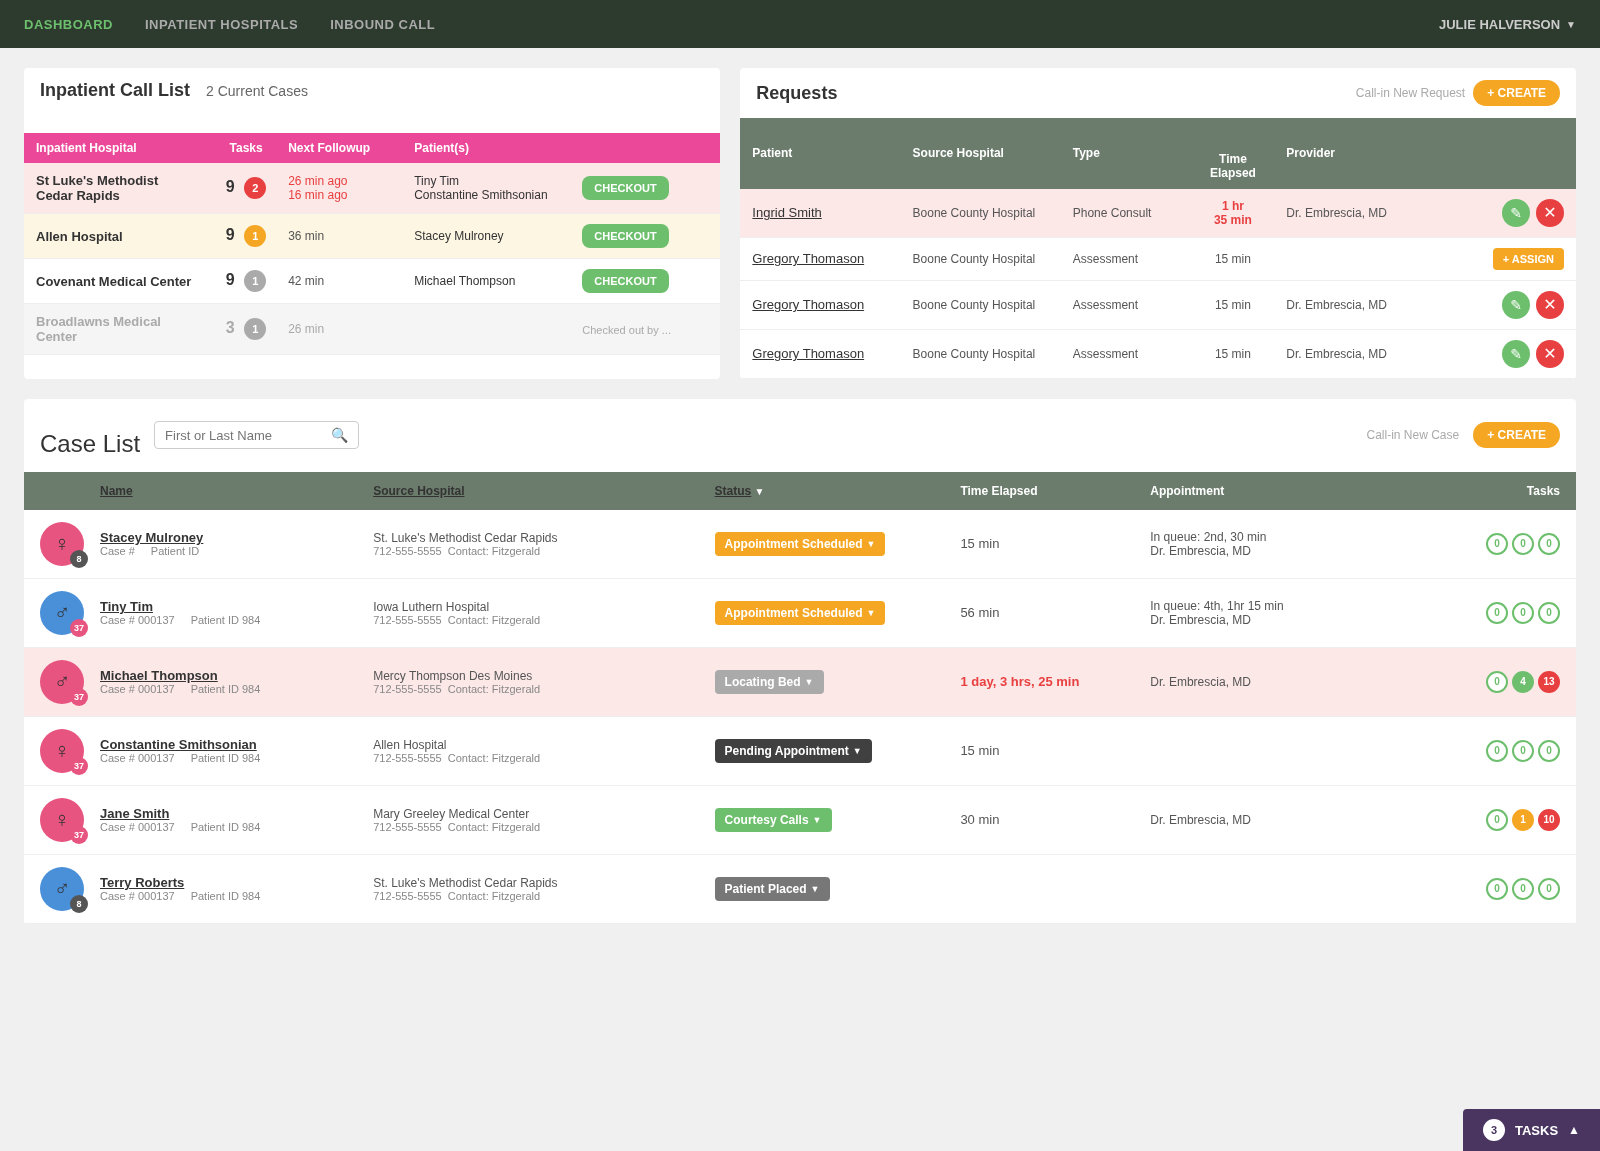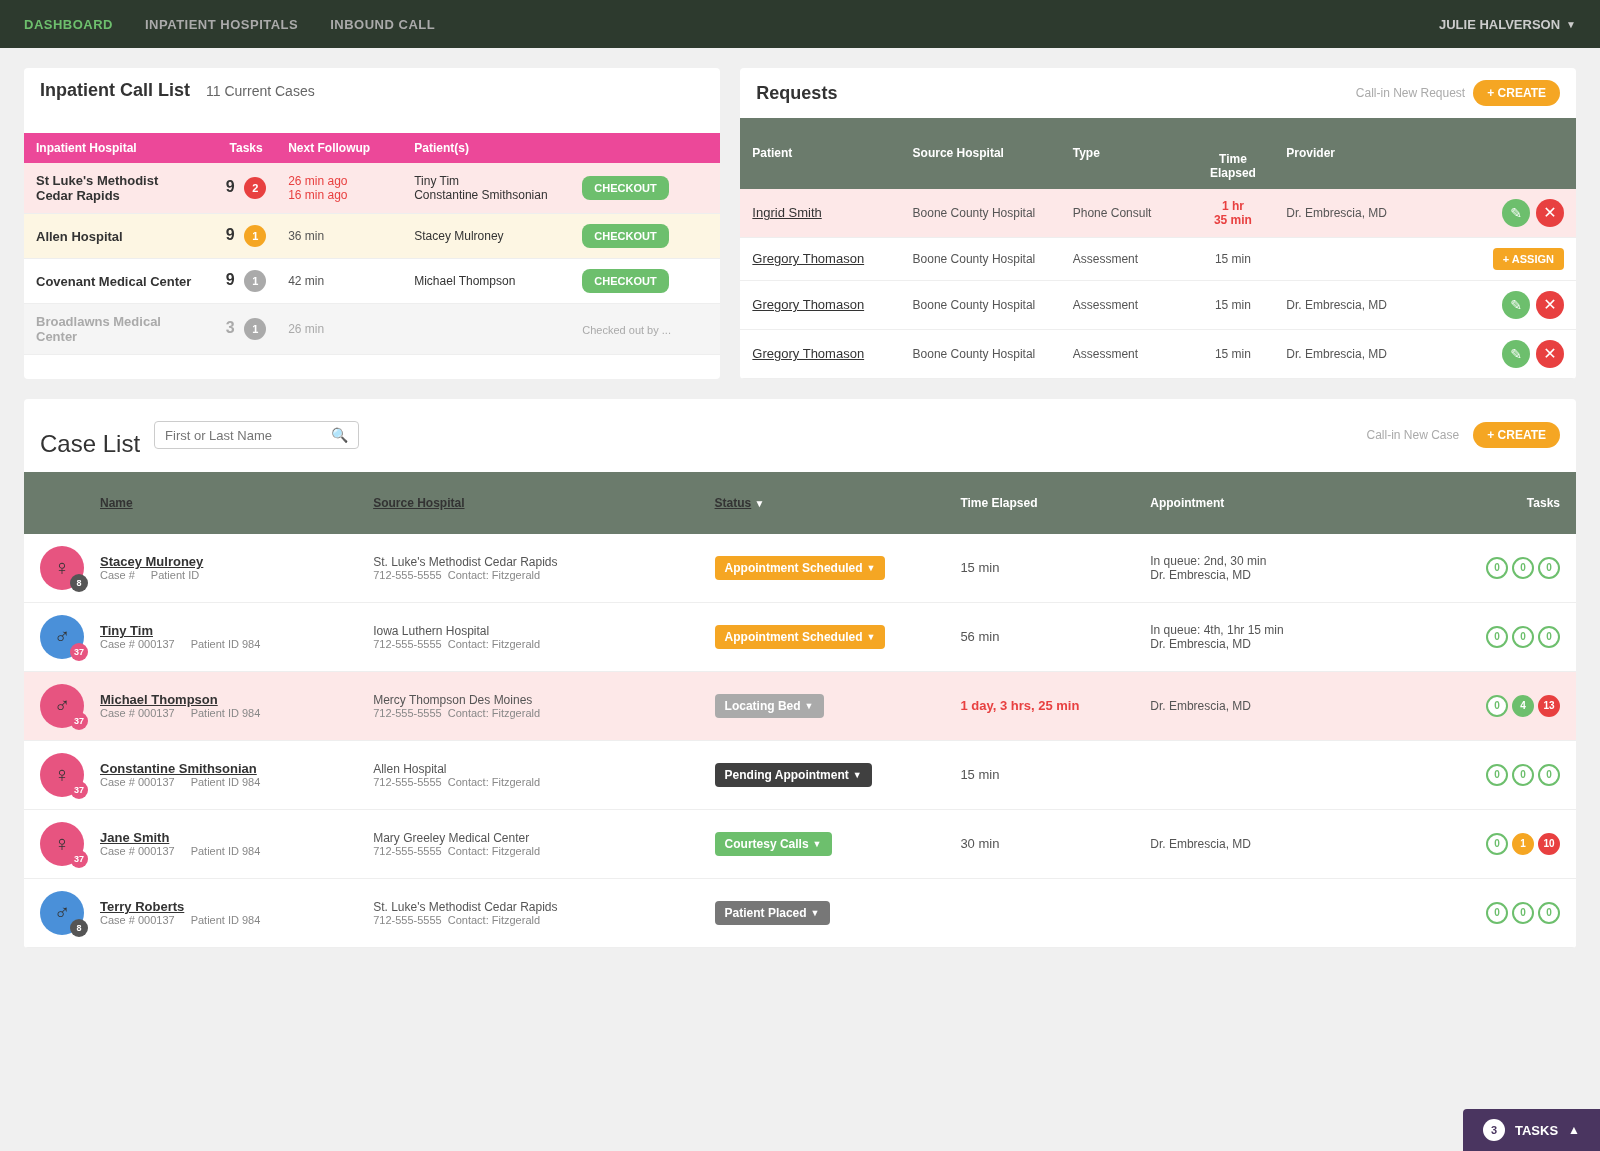--- a/index.html
+++ b/index.html
@@ -85,21 +85,21 @@
     
     .case-list-section { background: #fff; border-radius: 4px; overflow: hidden; }
     .case-list-header { padding: 14px 16px; display: flex; align-items: center; gap: 14px; }
     .case-list-title { font-size: 24px; font-weight: 400; color: #333; margin-top: 17px; }
     .search-box { display: flex; align-items: center; border: 1px solid #ccc; border-radius: 4px; padding: 5px 10px; gap: 6px; }
     .search-input { border: none; outline: none; font-size: 13px; color: #999; width: 160px; }
     .search-icon { color: #999; font-size: 14px; }
     .call-in-case-label { font-size: 12px; color: #aaa; margin-left: auto; }
     .create-btn-case { background: #f5a623; color: #fff; font-size: 12px; font-weight: 700; padding: 6px 14px; border-radius: 20px; border: none; cursor: pointer; }
 
-    .case-table-header { background: #6b7b6c; display: flex; align-items: center; padding: 24px 16px; color: #fff; font-size: 12px; font-weight: 600; }
+    .case-table-header { background: #6b7b6c; display: flex; align-items: center; padding: 12px 16px; color: #fff; font-size: 12px; font-weight: 600; }
     .case-col-avatar { width: 60px; }
     .case-col-name { flex: 2; }
     .case-col-hospital { flex: 2.5; }
     .case-col-status { flex: 1.8; }
     .case-col-time { flex: 1.2; }
     .case-col-appt { flex: 1.8; margin-left: 26px; }
     .case-col-tasks { flex: 1.2; text-align: right; }
 
     .case-underline { text-decoration: underline; color: #333; }
     .case-sort-arrow { font-size: 10px; }
@@ -158,21 +158,21 @@
   </span>
 </nav>
 
 <div class="main">
 
   <div class="top-row">
 
     <div class="inpatient-section">
       <div class="inpatient-header">
         <span class="section-title">Inpatient Call List</span>
-        <span class="current-cases">11 Current Cases</span>
+        <span class="current-cases">2 Current Cases</span>
       </div>
       <div class="table-header-row">
         <span class="inpatient-col-hospital">Inpatient Hospital</span>
         <span class="inpatient-col-tasks">Tasks</span>
         <span class="inpatient-col-followup">Next Followup</span>
         <span class="inpatient-col-patients">Patient(s)</span>
         <span class="inpatient-col-action"></span>
       </div>
 
       <div class="inpatient-row red-bg">

